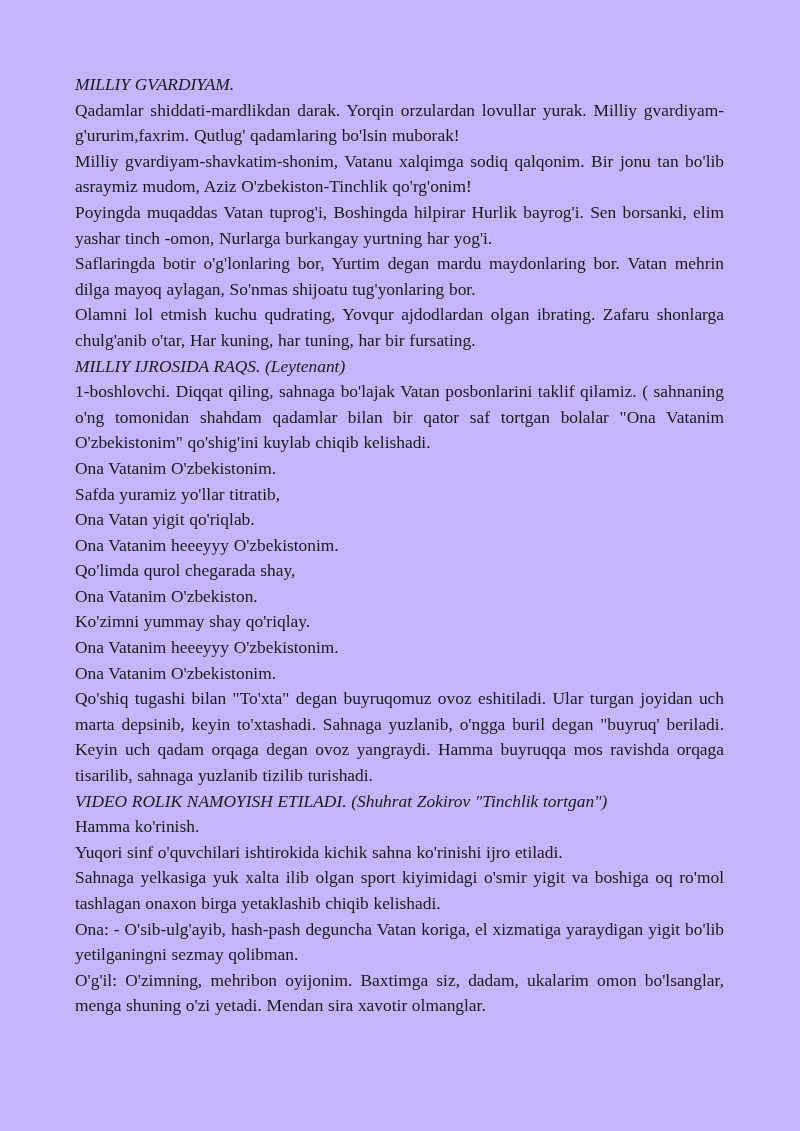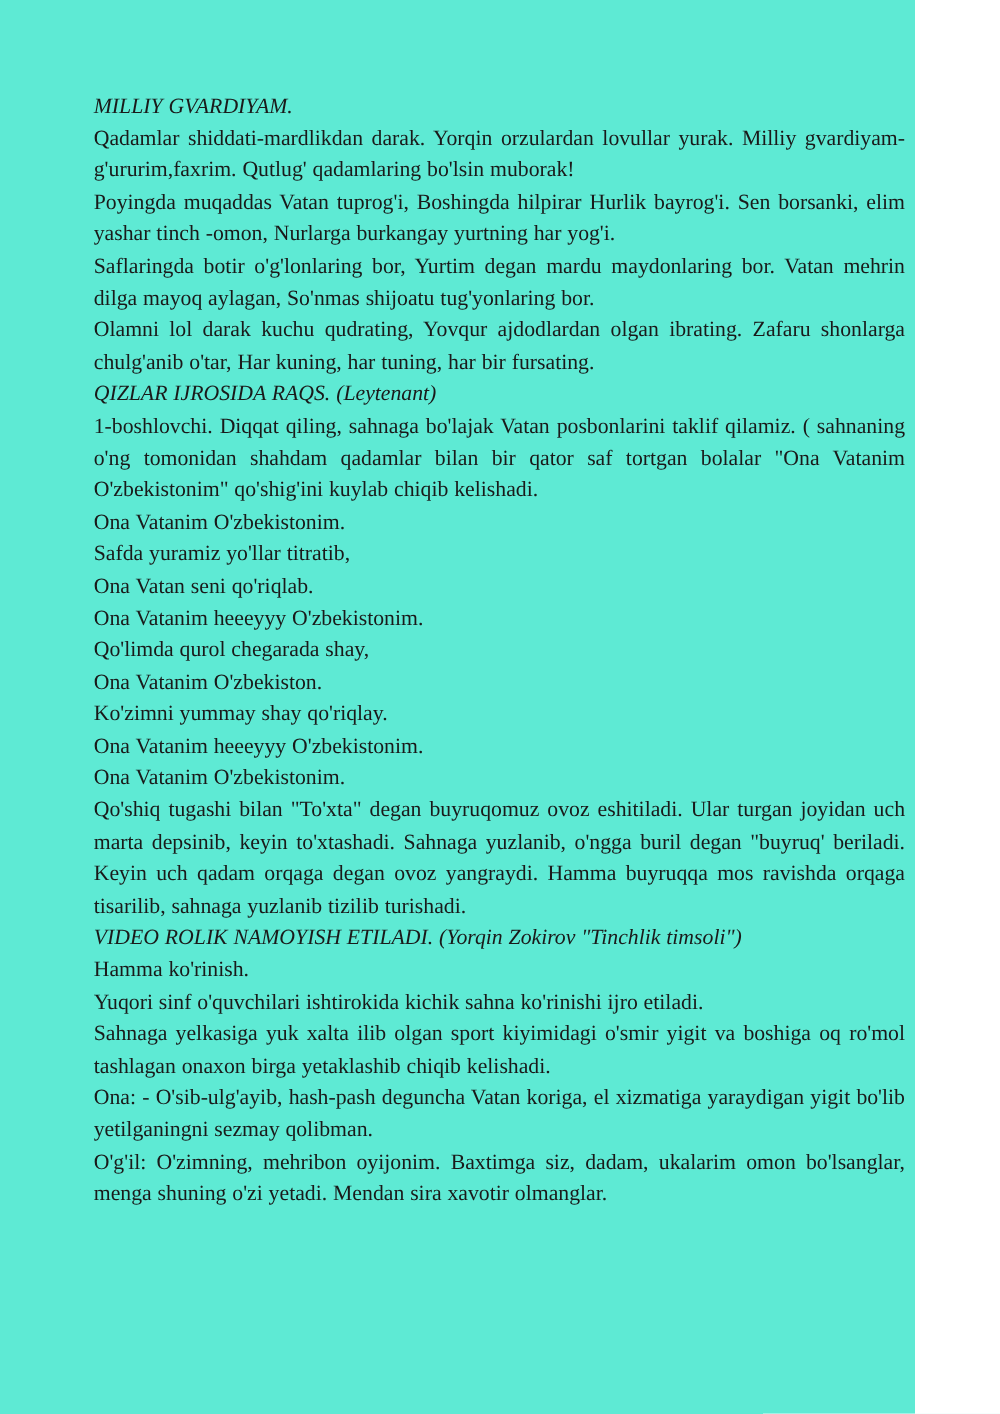--- a/index.html
+++ b/index.html
@@ -10,23 +10,23 @@
   }
   body {
     width: 800px;
     height: 1131px;
     font-family: "Liberation Serif", "DejaVu Serif", serif;
     color: #1a1a1a;
     -webkit-font-smoothing: antialiased;
   }
   #page {
     position: relative;
-    width: 732px;
+    width: 800px;
     height: 1131px;
-    background: #5eead4;
+    background: #c4b5fd;
     box-sizing: border-box;
   }
   #doc-body {
     position: absolute;
     left: 75px;
     top: 72px;
     width: 649px;
   }
   p.line {
     margin: 0;
@@ -57,53 +57,54 @@
 </head>
 <body>
 
 <div id="page">
   <div id="doc-body">
 
     <p class="line left ital">MILLIY GVARDIYAM.</p>
 
     <p class="line just">Qadamlar shiddati-mardlikdan darak. Yorqin orzulardan lovullar yurak. Milliy gvardiyam-g'ururim,faxrim. Qutlug' qadamlaring bo'lsin muborak!</p>
 
+    <p class="line just">Milliy gvardiyam-shavkatim-shonim, Vatanu xalqimga sodiq qalqonim. Bir jonu tan bo'lib asraymiz mudom, Aziz O'zbekiston-Tinchlik qo'rg'onim!</p>
 
     <p class="line just">Poyingda muqaddas Vatan tuprog'i, Boshingda hilpirar Hurlik bayrog'i. Sen borsanki, elim yashar tinch -omon, Nurlarga burkangay yurtning har yog'i.</p>
 
     <p class="line just">Saflaringda botir o'g'lonlaring bor, Yurtim degan mardu maydonlaring bor. Vatan mehrin dilga mayoq aylagan, So'nmas shijoatu tug'yonlaring bor.</p>
 
-    <p class="line just">Olamni lol darak kuchu qudrating, Yovqur ajdodlardan olgan ibrating. Zafaru shonlarga chulg'anib o'tar, Har kuning, har tuning, har bir fursating.</p>
+    <p class="line just">Olamni lol etmish kuchu qudrating, Yovqur ajdodlardan olgan ibrating. Zafaru shonlarga chulg'anib o'tar, Har kuning, har tuning, har bir fursating.</p>
 
 
-    <p class="line left ital">QIZLAR IJROSIDA RAQS. (Leytenant)</p>
+    <p class="line left ital">MILLIY IJROSIDA RAQS. (Leytenant)</p>
 
     <p class="line just"><span class="it">1-boshlovchi.</span><span> Diqqat qiling, sahnaga bo'lajak Vatan posbonlarini taklif qilamiz. ( sahnaning o'ng tomonidan shahdam qadamlar bilan bir qator saf tortgan bolalar "Ona Vatanim O'zbekistonim" qo'shig'ini kuylab chiqib kelishadi.</span></p>
 
     <p class="line left">Ona Vatanim O'zbekistonim.</p>
 
     <p class="line left">Safda yuramiz yo'llar titratib,</p>
 
-    <p class="line left">Ona Vatan seni qo'riqlab.</p>
+    <p class="line left">Ona Vatan yigit qo'riqlab.</p>
 
     <p class="line left">Ona Vatanim heeeyyy O'zbekistonim.</p>
 
     <p class="line left">Qo'limda qurol chegarada shay,</p>
 
     <p class="line left">Ona Vatanim O'zbekiston.</p>
 
     <p class="line left indent-sm">Ko'zimni yummay shay qo'riqlay.</p>
 
     <p class="line left">Ona Vatanim heeeyyy O'zbekistonim.</p>
 
     <p class="line left">Ona Vatanim O'zbekistonim.</p>
 
     <p class="line just">Qo'shiq tugashi bilan "To'xta" degan buyruqomuz ovoz eshitiladi. Ular turgan joyidan uch marta depsinib, keyin to'xtashadi. Sahnaga yuzlanib, o'ngga buril degan "buyruq' beriladi. Keyin uch qadam orqaga degan ovoz yangraydi. Hamma buyruqqa mos ravishda orqaga tisarilib, sahnaga yuzlanib tizilib turishadi.</p>
 
-    <p class="line left ital">VIDEO ROLIK NAMOYISH ETILADI. (Yorqin Zokirov "Tinchlik timsoli")</p>
+    <p class="line left ital">VIDEO ROLIK NAMOYISH ETILADI. (Shuhrat Zokirov "Tinchlik tortgan")</p>
 
     <p class="line left">Hamma ko'rinish.</p>
 
     <p class="line left">Yuqori sinf o'quvchilari ishtirokida kichik sahna ko'rinishi ijro etiladi.</p>
 
     <p class="line just">Sahnaga yelkasiga yuk xalta ilib olgan sport kiyimidagi o'smir yigit va boshiga oq ro'mol tashlagan onaxon birga yetaklashib chiqib kelishadi.</p>
 
     <p class="line just">Ona: - O'sib-ulg'ayib, hash-pash deguncha Vatan koriga, el xizmatiga yaraydigan yigit bo'lib yetilganingni sezmay qolibman.</p>
 
     <p class="line just">O'g'il: O'zimning, mehribon oyijonim. Baxtimga siz, dadam, ukalarim omon bo'lsanglar, menga shuning o'zi yetadi. Mendan sira xavotir olmanglar.</p>

